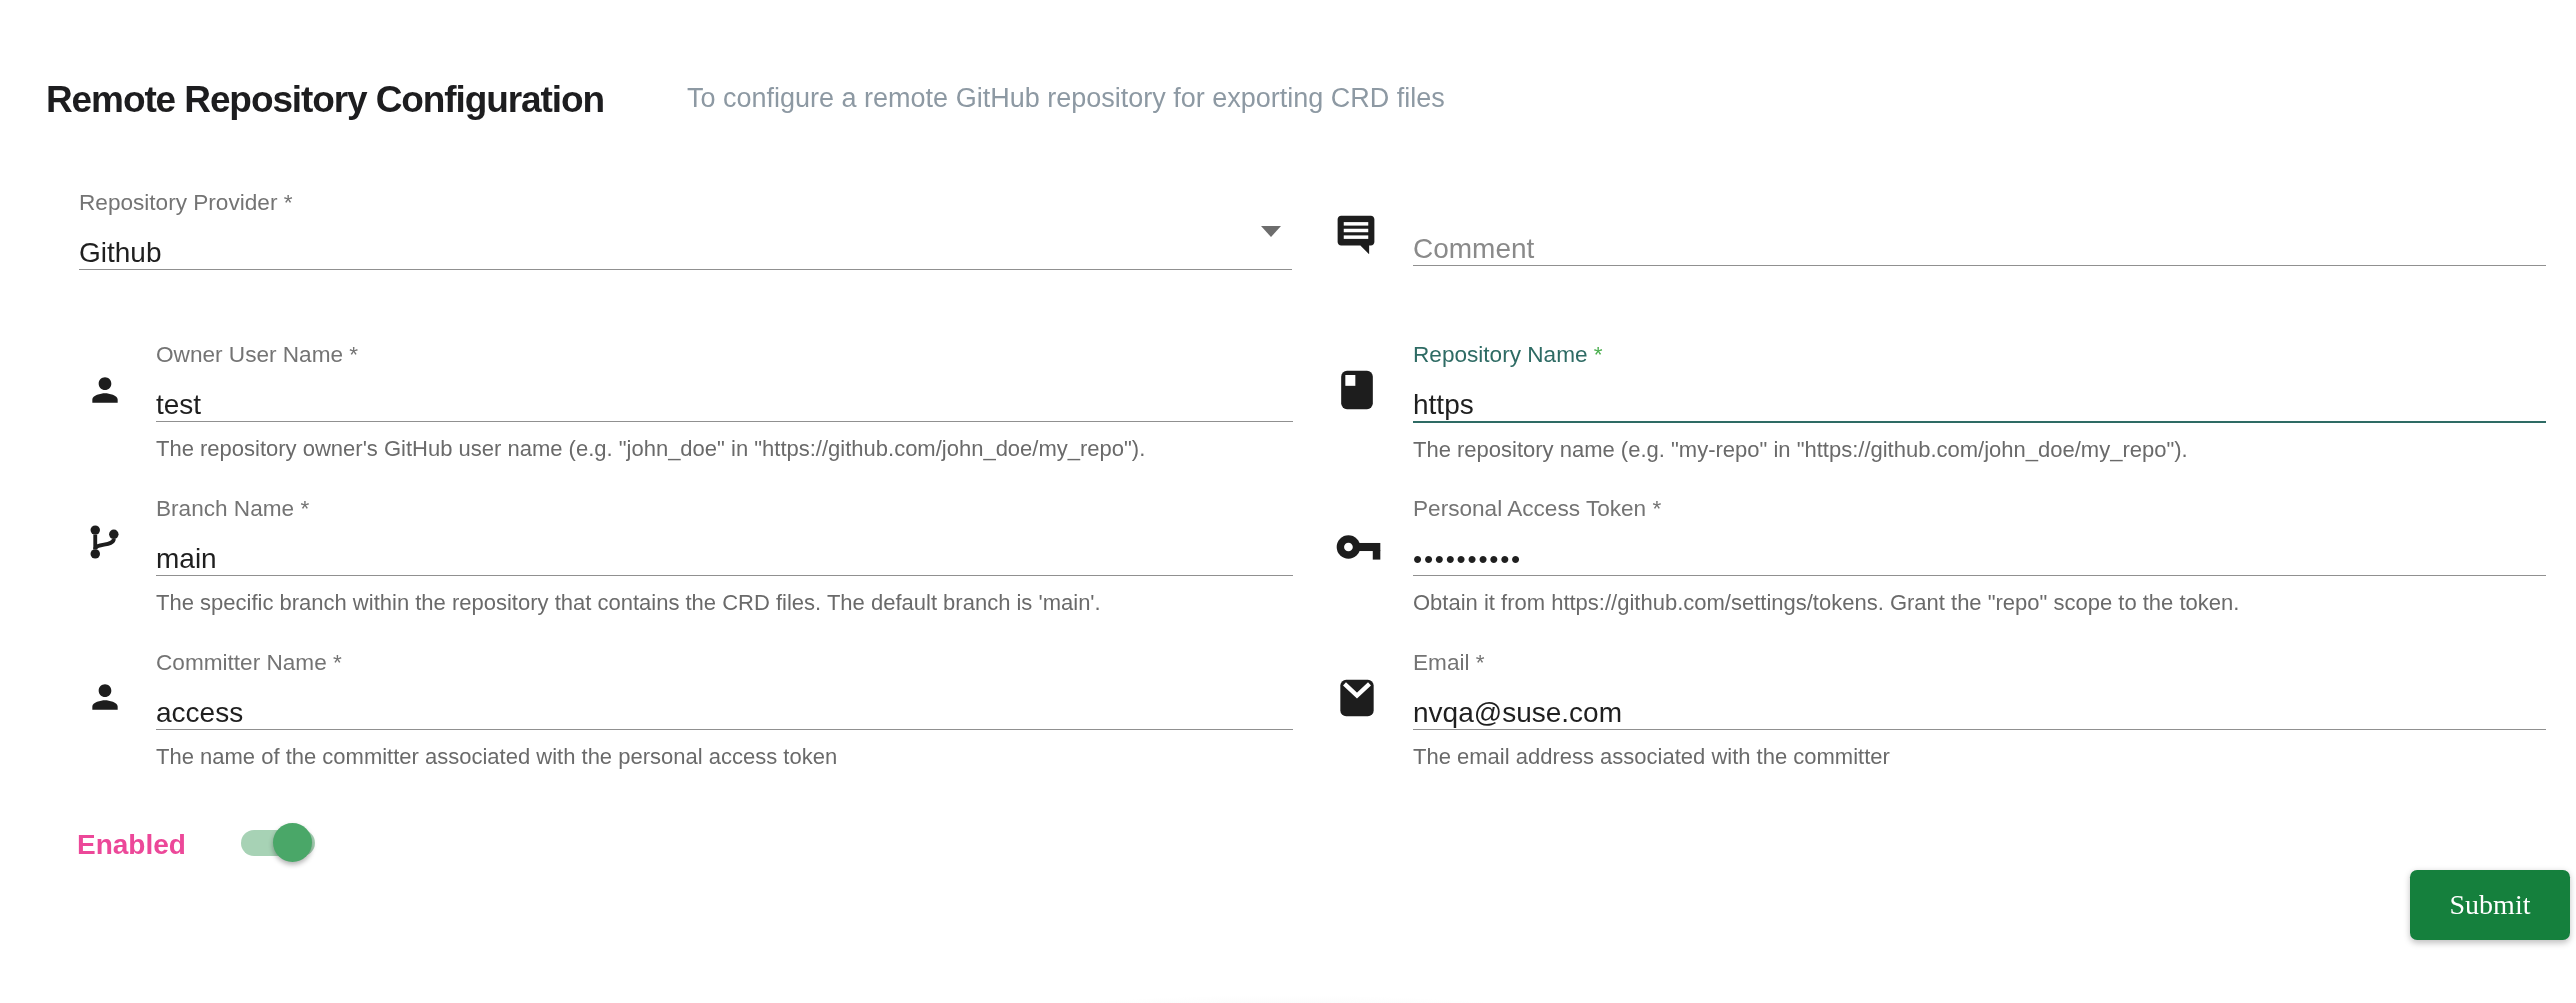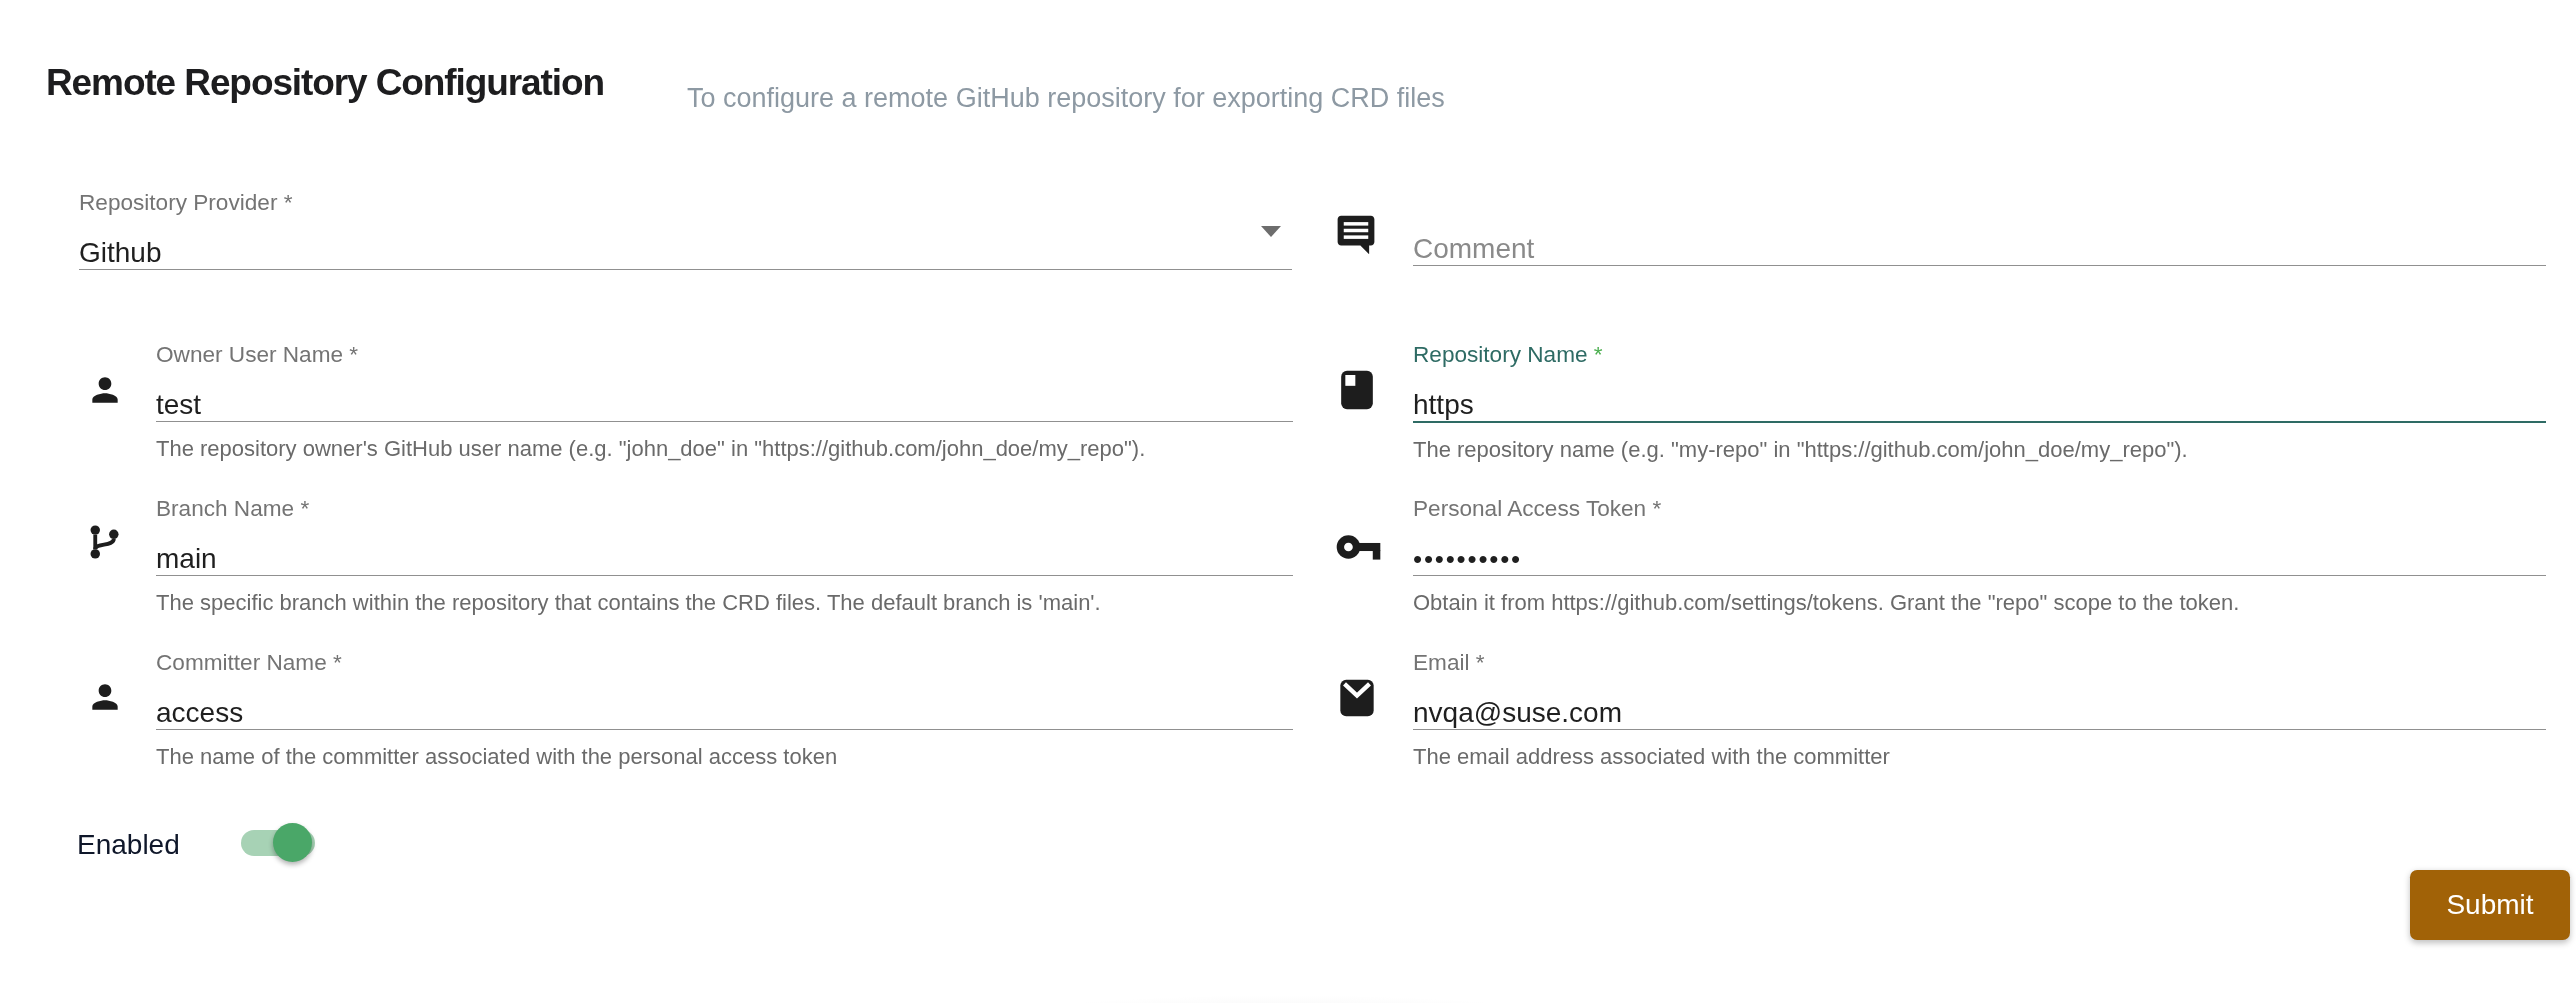--- a/index.html
+++ b/index.html
@@ -2,21 +2,21 @@
 <html style="font-size:14.5px"><head>
 <meta charset="utf-8">
 <style>
   html,body{margin:0;padding:0;background:#ffffff;}
   .page{
     position:relative;width:2576px;height:1004px;background:#ffffff;
     font-family:"Liberation Sans",sans-serif;overflow:hidden;
   }
   
   .hdr-title{
-    position:absolute;left:46px;top:62px;font-size:37px;font-weight:700;
+    position:absolute;left:46px;top:79px;font-size:37px;font-weight:700;
     letter-spacing:-1.1px;color:#1d1d1f;white-space:nowrap;
   }
   .hdr-sub{
     position:absolute;left:687px;top:83px;font-size:27px;color:#8d99a3;white-space:nowrap;
   }
   
   .field{position:absolute;}
   .f-label{font-size:22.6px;color:#747474;height:29px;line-height:29px;white-space:nowrap;}
   .f-label.focused{color:#2e6b64;}
   .f-label .star{color:#4caf50;}
@@ -49,35 +49,35 @@
   .row-icon svg{display:block;}
   .ic-comment{left:1335px;top:213px;}
   .ic-owner{left:86px;top:371px;}
   .ic-repo{left:1337px;top:369px;}
   .ic-branch{left:83px;top:521px;}
   .ic-key{left:1335px;top:530px;}
   .ic-committer{left:86px;top:678px;}
   .ic-email{left:1337px;top:678px;}
   
   .enabled-label{
-    position:absolute;left:77px;top:829px;font-size:28px;font-weight:400;color:#0f172a;
+    position:absolute;left:77px;top:829px;font-size:28px;font-weight:700;color:#ec4899;
   }
   .toggle{position:absolute;left:241px;top:823px;width:74px;height:40px;cursor:pointer;}
   .toggle-track{
     position:absolute;left:0;top:7.2px;width:74px;height:26px;border-radius:13.6px;
     background:#a7d2b5;
   }
   .toggle-knob{
     position:absolute;right:2.7px;top:0;width:39px;height:39px;border-radius:50%;
     background:#4aa768;box-shadow:0 2.7px 5.4px rgba(0,0,0,0.30);
   }
   
   .submit-btn{
     position:absolute;left:2410px;top:870px;width:160px;height:70px;
-    background:#a16207;color:#ffffff;font-size:28px;font-family:Liberation Sans, sans-serif;
+    background:#15803d;color:#ffffff;font-size:28px;font-family:Liberation Serif, serif;
     border:none;border-radius:7.2px;cursor:pointer;box-shadow:0 2.7px 6.3px rgba(0,0,0,0.25);
   }
   
   .bottom-shade{
     position:absolute;left:742px;top:948px;width:1085px;height:118px;
     background:radial-gradient(ellipse 55% 70% at 50% 90%, rgba(60,60,60,0.13), rgba(60,60,60,0) 72%);
   }
 </style>
 </head>
 <body>

